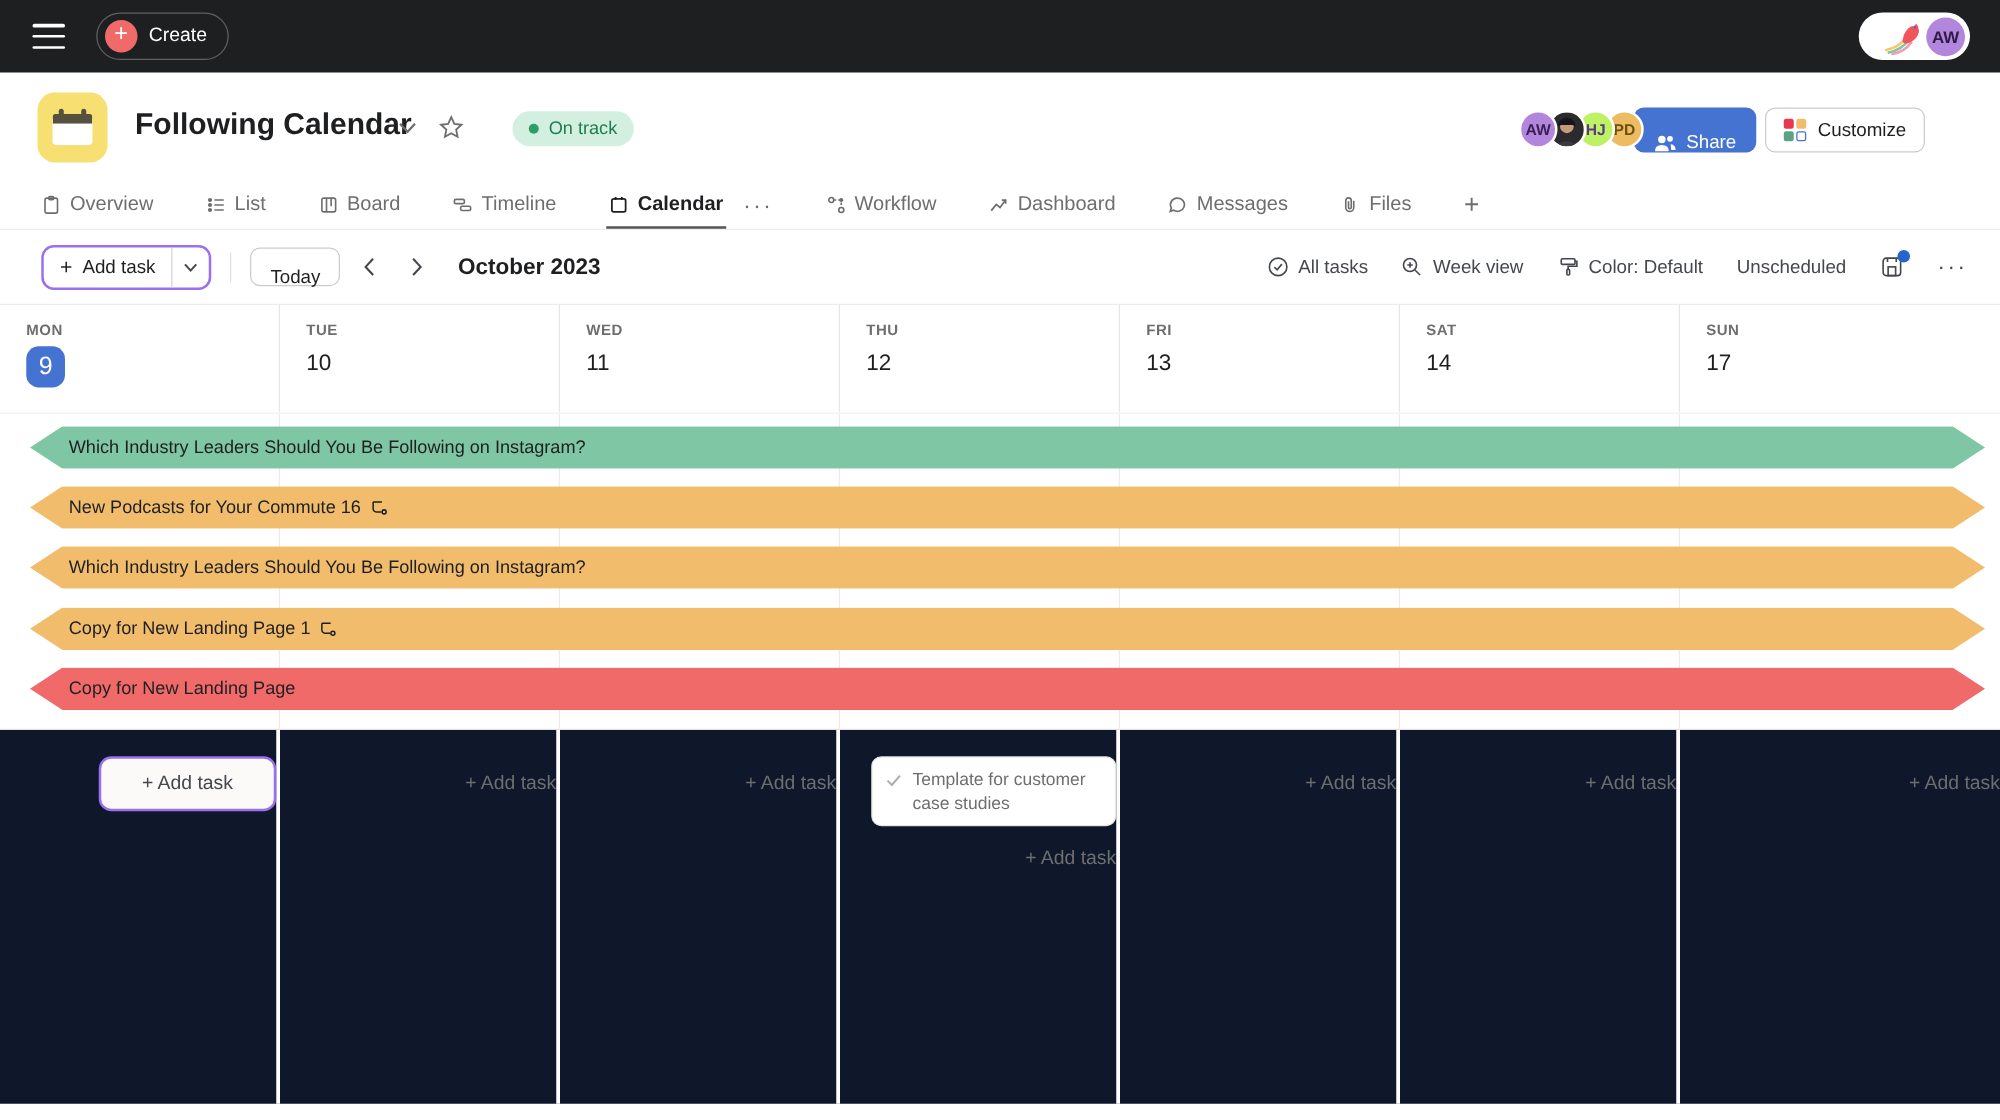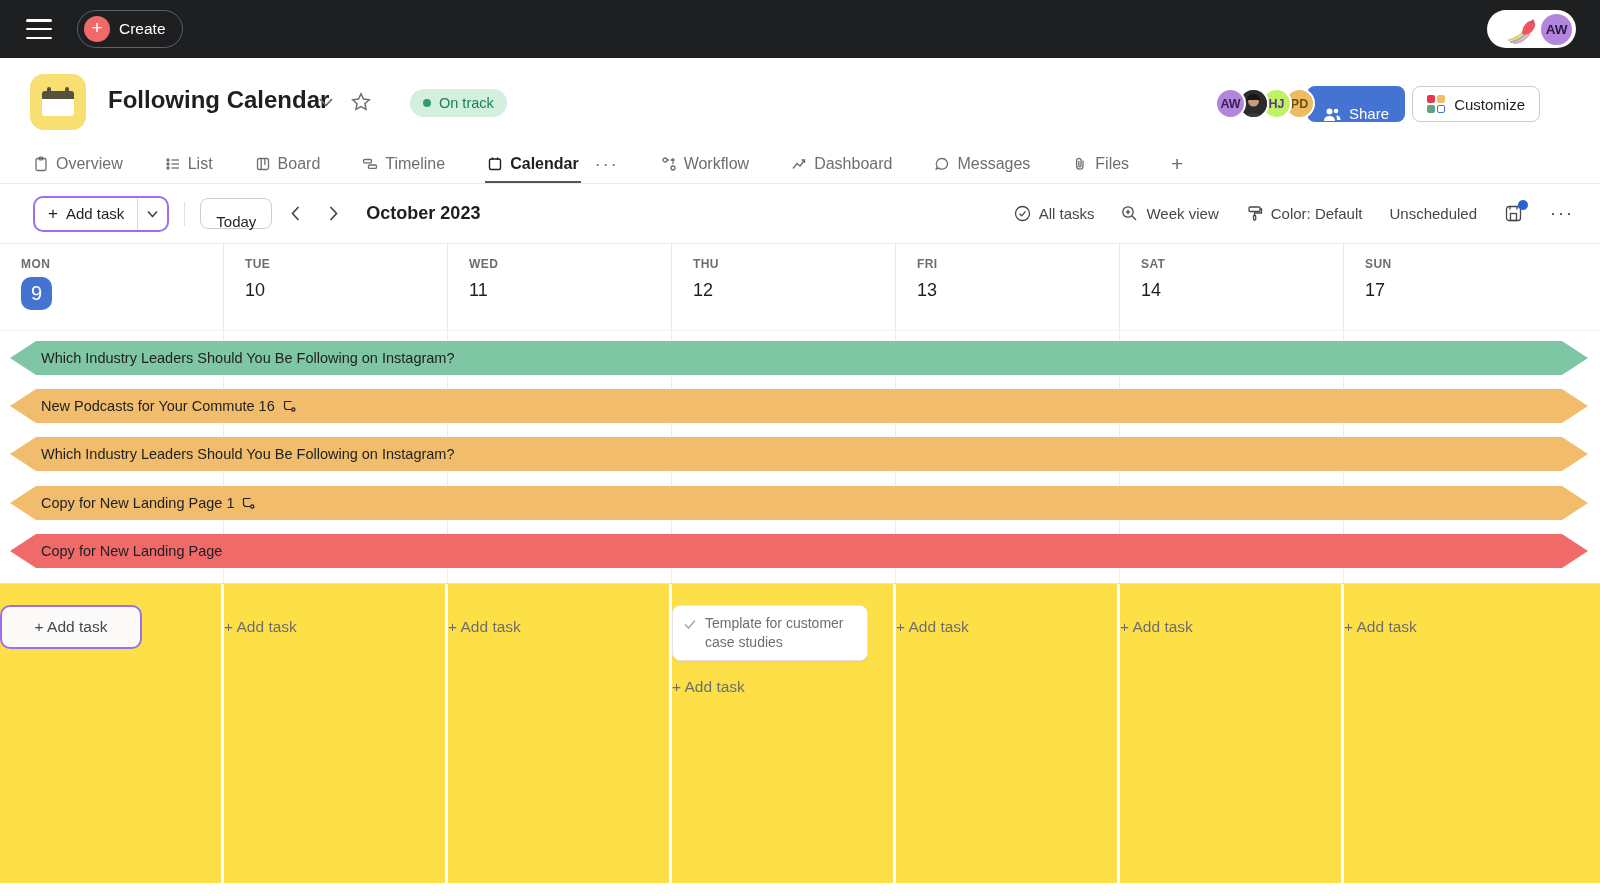--- a/index.html
+++ b/index.html
@@ -107,31 +107,31 @@
   .daynum { font-size:18px; margin-top:9px; }
   .daynum.today { display:inline-flex; width:31px; height:33px; background:#4573d2; color:#fff;
     border-radius:10px; align-items:center; justify-content:center; font-size:20px; margin-top:6px; }
 
   
   .barsrow { position:absolute; top:330px; left:0; width:1600px; height:253px; border-top:1px solid #f2f1ef; }
   .barsrow .bgcols { position:absolute; inset:0; }
   .barsrow .bgcols div { border-right:1px solid #edecea; }
   .barsrow .bgcols div:last-child { border-right:none; }
   .bgcols { display:grid; grid-template-columns:repeat(6,224px) 1fr; height:100%; }
-  .taskbar { position:absolute; left:10px; right:12px; height:34px; display:flex; align-items:center;
+  .taskbar { position:absolute; left:24px; right:12px; height:34px; display:flex; align-items:center;
     padding-left:31px; font-size:14.5px; color:#1e1f21; cursor:pointer; z-index:2;
     clip-path:polygon(26px 0%, calc(100% - 26px) 0%, 100% 50%, calc(100% - 26px) 100%, 26px 100%, 0% 50%); }
   .taskbar .sub-icon { margin-left:7px; display:flex; }
 
   
   .bottomwrap { position:absolute; top:583px; left:0; width:1600px; height:313px;
     border-top:1px solid #e4e2e0; background:#fff; }
   .cells { display:grid; grid-template-columns:repeat(6,224px) 1fr; column-gap:0; height:299px; }
-  .daycell { background:#fde047; border-right:3px solid #fff; display:flex; flex-direction:column;
-    align-items:flex-start; }
+  .daycell { background:#0f172a; border-right:3px solid #fff; display:flex; flex-direction:column;
+    align-items:flex-end; }
   .daycell:last-child { border-right:none; }
   .addtask-link { color:#6d6e6f; font-size:15.5px; cursor:pointer; margin-top:34px; }
   .addtask-focus { margin-top:21px; width:142px; height:44px; border:2px solid #9b70f0;
     border-radius:10px; background:#fbfaf9; color:#44474c; font-size:15.5px; display:flex;
     align-items:center; justify-content:center; cursor:pointer; }
   .template-card { margin-top:21px; width:196px; background:#fff; border:1px solid #e6e4e1;
     border-radius:8px; box-shadow:0 1px 3px rgba(0,0,0,.05); padding:8px 10px; display:flex;
     gap:8px; cursor:pointer; }
   .template-card .txt { color:#6d6e6f; font-size:14px; line-height:1.35; }
   .weekgap { height:14px; background:#fff; }

